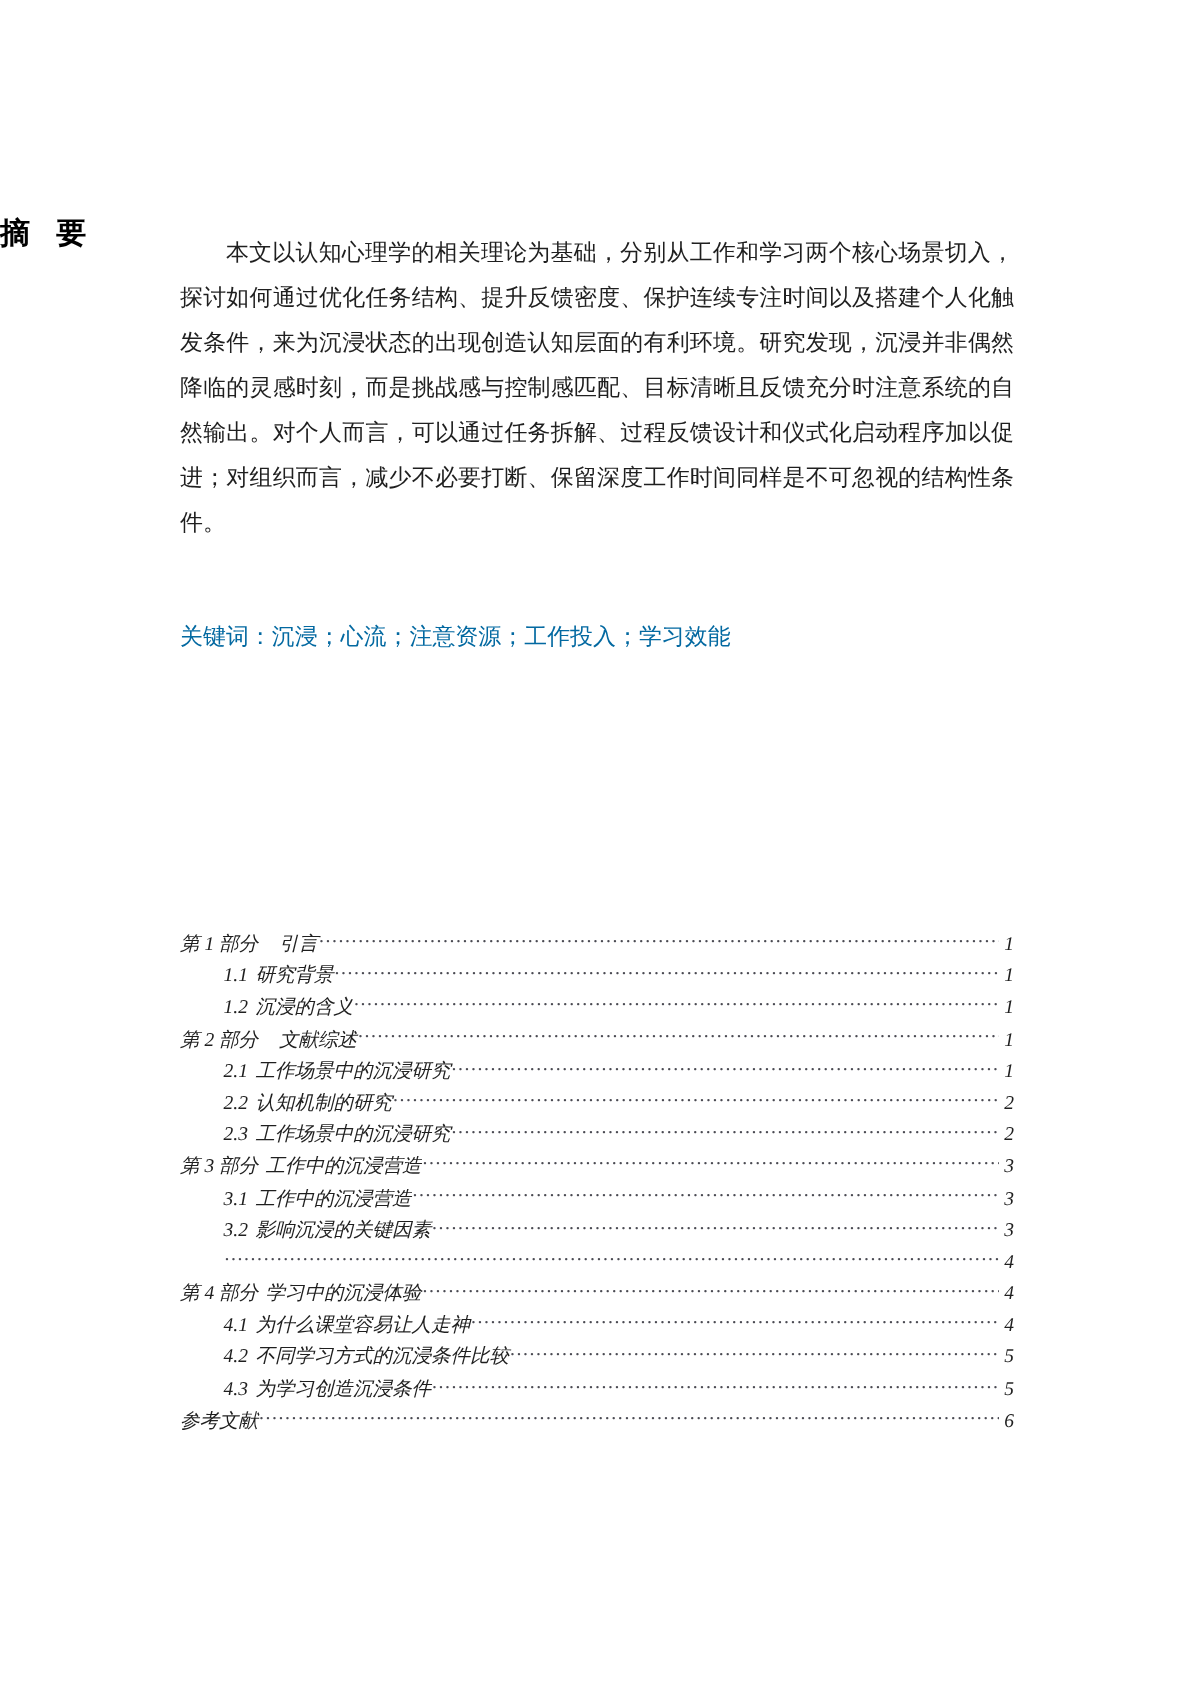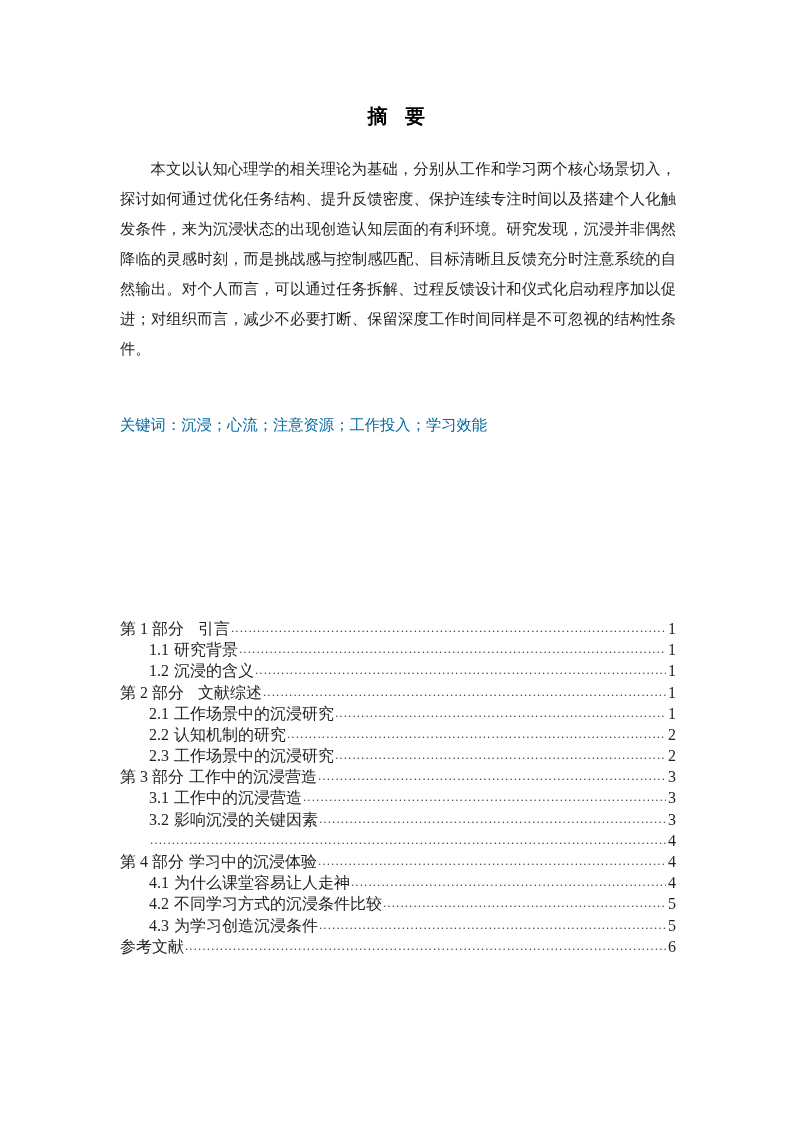--- a/index.html
+++ b/index.html
@@ -18,25 +18,25 @@
     background: #ffffff;
     overflow: hidden;
     margin: 0 auto;
   }
 
   
   .doc-heading {
     position: absolute;
     left: 0;
     width: 793px;
-    text-align: center;
     font-weight: bold;
     font-size: 20px;
     letter-spacing: 0.5px;
     color: #000000;
+    margin-top: 39px;
   }
   .doc-heading .gap {
     display: inline-block;
     width: 17px;
   }
   #abstract-heading { top: 103px; }
   #toc-heading { top: 544px; }
 
   
   .abstract-body {
@@ -65,26 +65,27 @@
 
   
   .toc {
     position: absolute;
     left: 120px;
     top: 618px;
     width: 556px;
   }
   .toc-entry {
     display: flex;
-    align-items: flex-end;
-    font-size: 16px;
+    align-items: center;
+    font-size: 13px;
     line-height: 21.2px;
     height: 21.2px;
     color: #1f1f1f;
     white-space: nowrap;
+    font-style: italic;
   }
   .toc-entry.level-2 {
     padding-left: 29px;
   }
   .toc-label {
     flex: 0 0 auto;
   }
   .toc-dots {
     flex: 1 1 auto;
     overflow: hidden;

